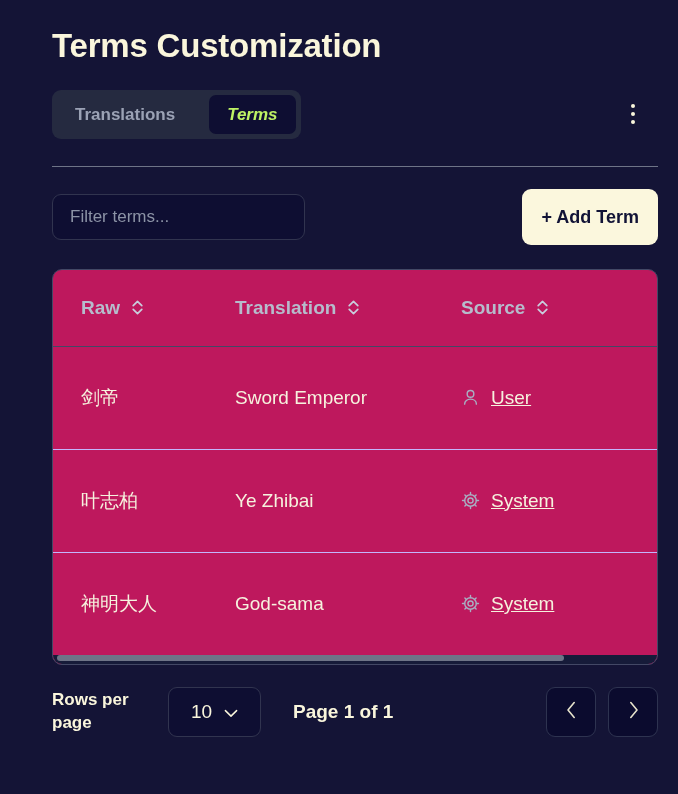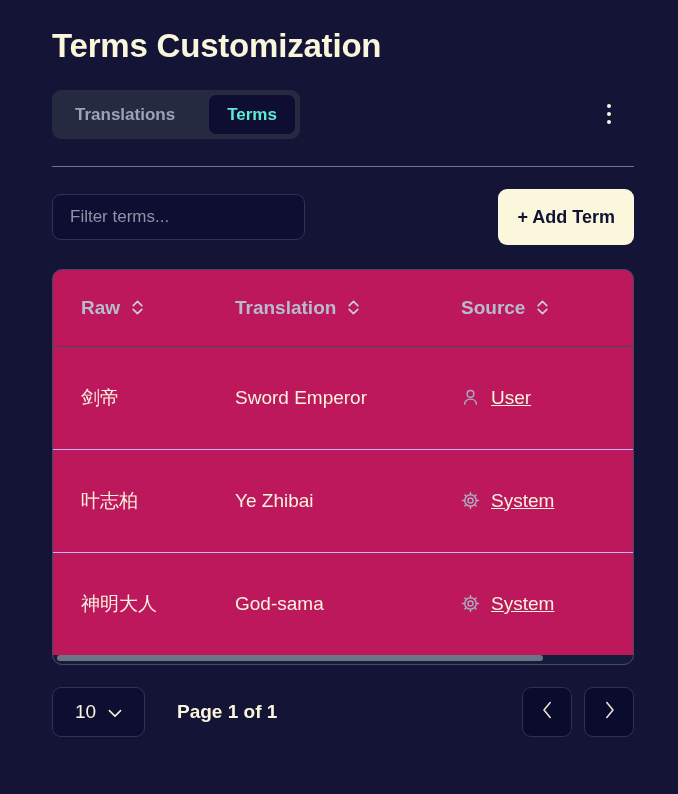--- a/index.html
+++ b/index.html
@@ -10,21 +10,21 @@
   body {
     width: 678px;
     height: 794px;
     background: #141436;
     font-family: "Liberation Sans", sans-serif;
     overflow: hidden;
   }
   .page {
     width: 678px;
     height: 794px;
-    padding: 26px 44px 0 52px;
+    padding: 26px 20px 0 52px;
     position: relative;
   }
 
   
   .page-title {
     font-size: 33px;
     font-weight: bold;
     color: #FAF6DC;
     letter-spacing: -0.2px;
     margin: 0 0 24px 0;
@@ -50,21 +50,22 @@
     padding: 10px 18px;
     border-radius: 7px;
     color: #9BA2B5;
     cursor: pointer;
     user-select: none;
     white-space: nowrap;
     line-height: 1.15;
   }
   .tab.active {
     background: #0E0E32;
-    color: #5eead4;
+    color: #bef264;
+    font-style: italic;
   }
   .kebab {
     width: 30px;
     height: 34px;
     display: flex;
     flex-direction: column;
     align-items: center;
     justify-content: center;
     gap: 4px;
     cursor: pointer;
@@ -354,20 +355,21 @@
           </td>
         </tr>
       </tbody>
     </table>
     <div class="hscroll">
       <div class="hscroll-thumb"></div>
     </div>
   </div>
 
   <div class="pagination">
+    <div class="rows-label">Rows per page</div>
     <div class="rows-select">
       <span>10</span>
       <span>
         <svg width="14" height="9" viewBox="0 0 14 9" fill="none">
           <path d="M1.4 1.6L7 7.1L12.6 1.6" stroke="currentColor" stroke-width="1.5" stroke-linecap="round" stroke-linejoin="round"></path>
         </svg>
       </span>
     </div>
     <div class="page-status">Page 1 of 1</div>
     <div class="nav-group">

